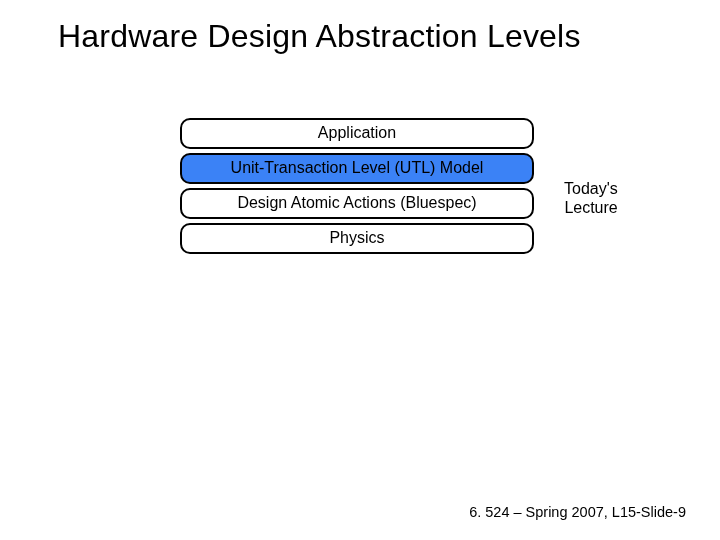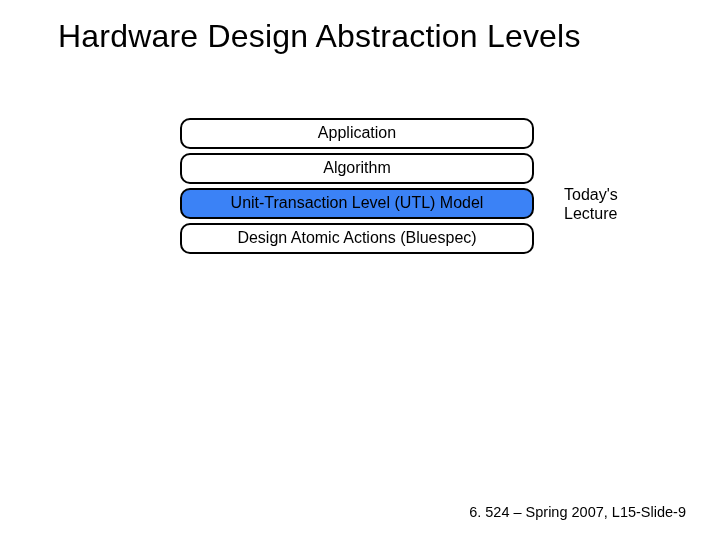--- a/index.html
+++ b/index.html
@@ -45,45 +45,45 @@
     height: 31px;
     line-height: 26px;
     padding: 0 0;
   }
   .level.hl {
     background: #3b82f6;
   }
   .annotation {
     position: absolute;
     left: 564px;
-    top: 68px;
+    top: 62px;
     font-size: 16px;
     color: #000;
-    text-align: left;
+    text-align: right;
     line-height: 1.18;
   }
   .footer {
     position: absolute;
     right: 34px;
     bottom: 20px;
     font-size: 14.5px;
     color: #000;
   }
 </style>
 </head>
 <body>
 
 <h1 class="slide-title">Hardware Design Abstraction Levels</h1>
 
 <div class="stack-area">
   <div class="stack">
     <div class="level">Application</div>
-    <div class="level">Algorithm</div>
     <div class="level hl">Unit-Transaction Level (UTL) Model</div>
     <div class="level">Design Atomic Actions (Bluespec)</div>
+    <div class="level">Physics</div>
   </div>
   <div class="annotation">
     <div>Today's</div>
     <div>Lecture</div>
   </div>
 </div>
 
 <div class="footer">6. 524 – Spring 2007, L15-Slide-9</div>
 
 </body></html>

